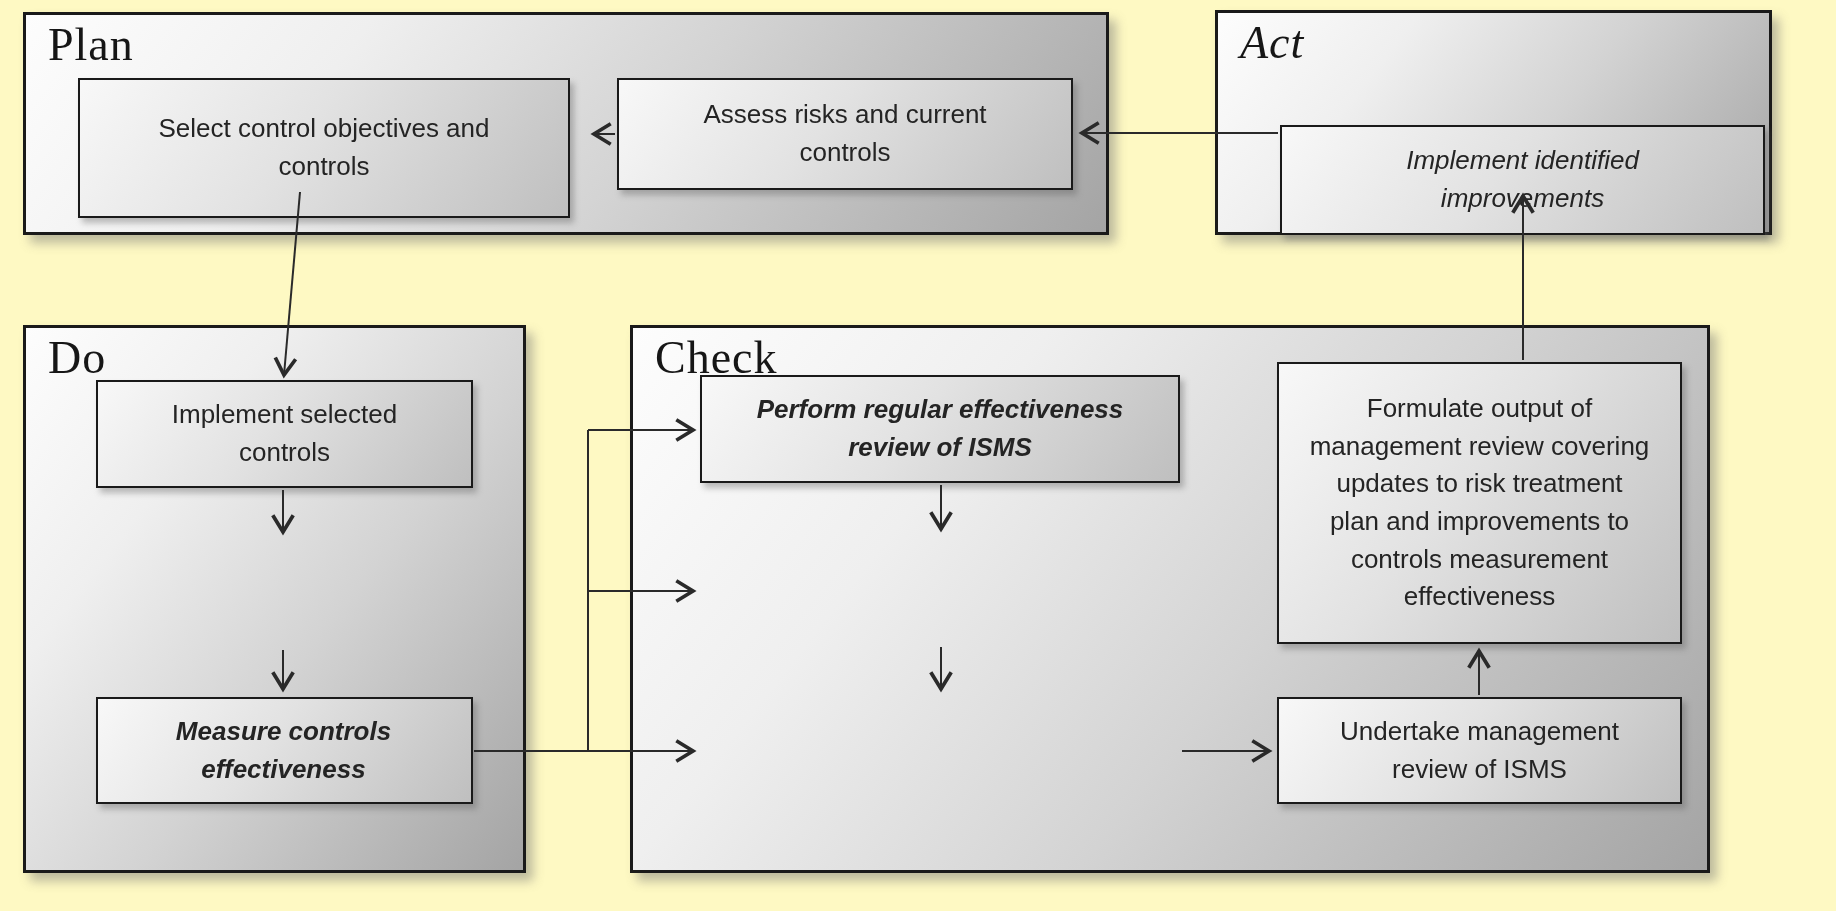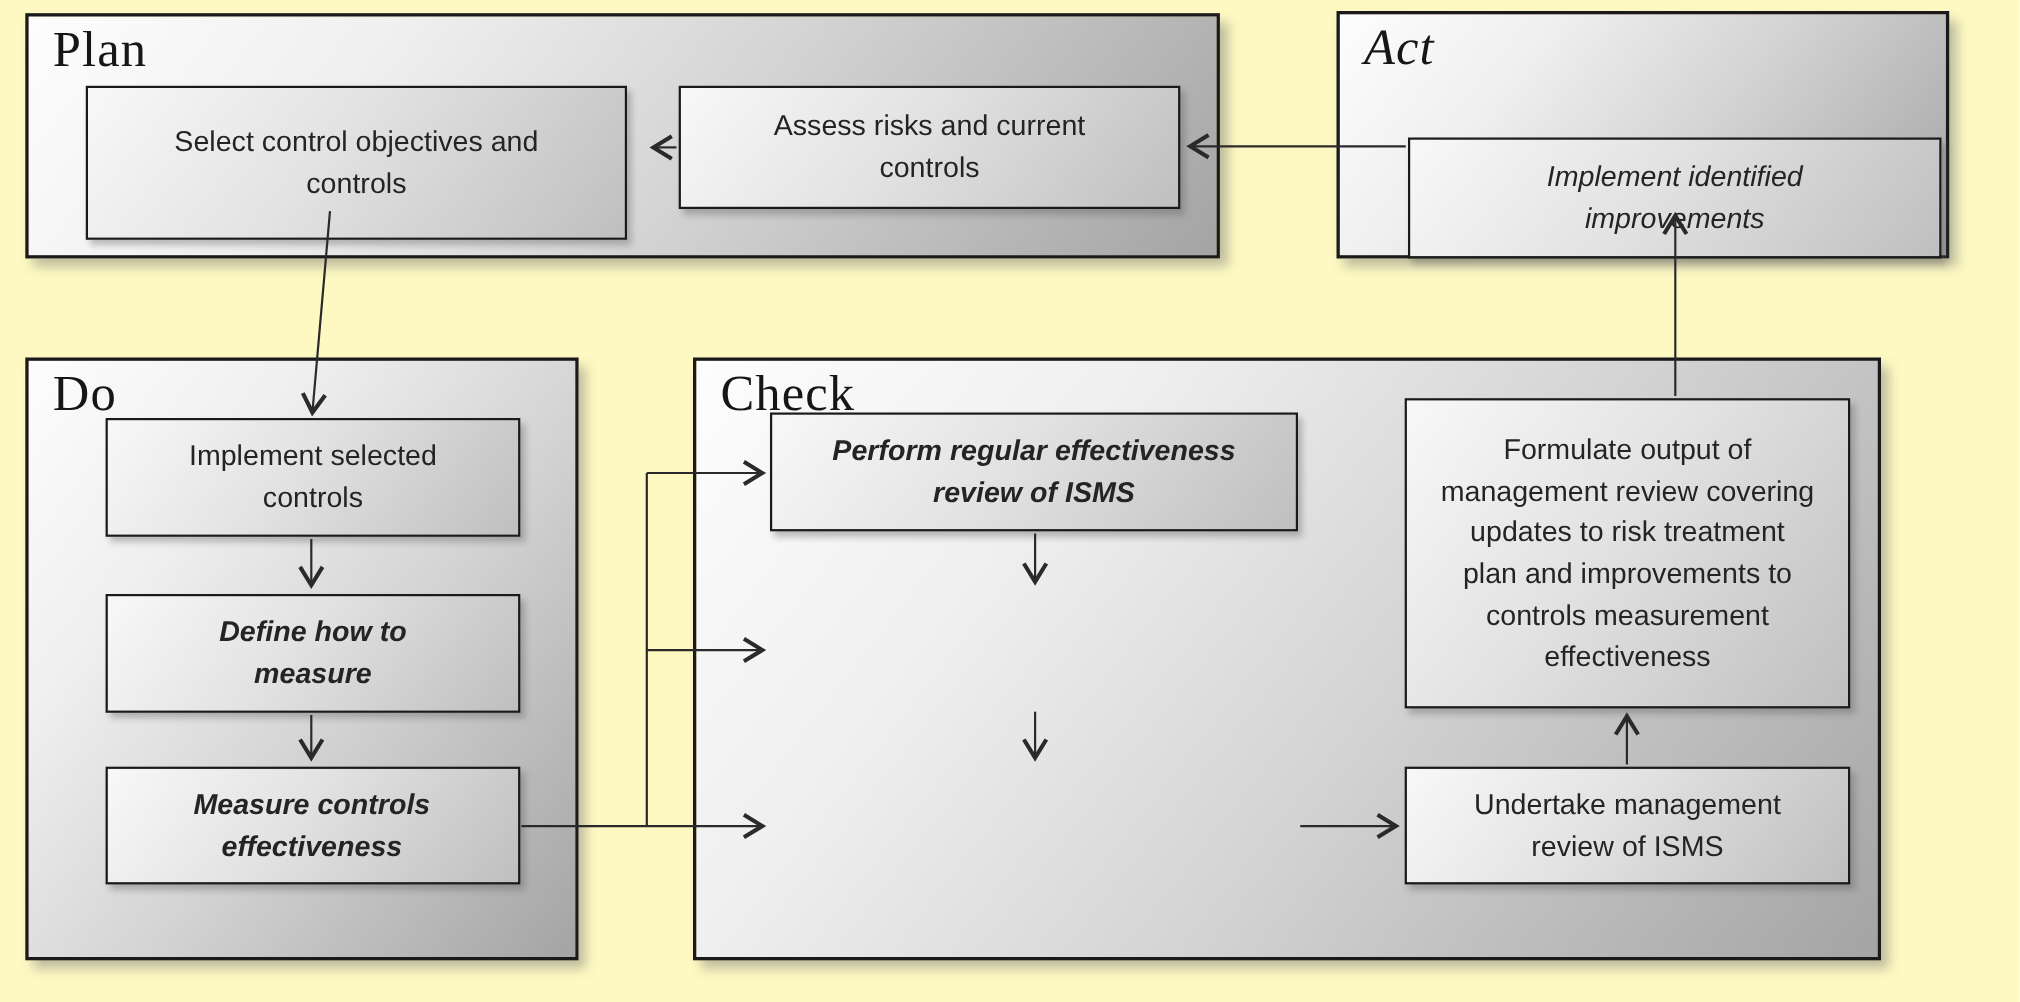--- a/index.html
+++ b/index.html
@@ -47,22 +47,20 @@
   <div class="group" style="left:1215px;top:10px;width:557px;height:225px;font-style:italic;">
     <div class="group-title">Act</div>
     <div class="node" style="left:62px;top:65px;width:485px;height:110px;margin-top:47px;">Implement identified
 improvements</div>
   </div>
 
   <div class="group" style="left:23px;top:325px;width:503px;height:548px;">
     <div class="group-title">Do</div>
     <div class="node" style="left:70px;top:52px;width:377px;height:108px;">Implement selected
 controls</div>
-    <div class="node em" style="left:70px;top:212px;width:377px;height:108px;">Define how to
-measure</div>
     <div class="node em" style="left:70px;top:369px;width:377px;height:107px;padding-left:12px;">Measure controls
 effectiveness</div>
   </div>
 
   <div class="group" style="left:630px;top:325px;width:1080px;height:548px;">
     <div class="group-title">Check</div>
     <div class="node em" style="left:67px;top:47px;width:480px;height:108px;">Perform regular effectiveness
 review of ISMS</div>
     <div class="node" style="left:644px;top:34px;width:405px;height:282px;">Formulate output of
 management review covering

